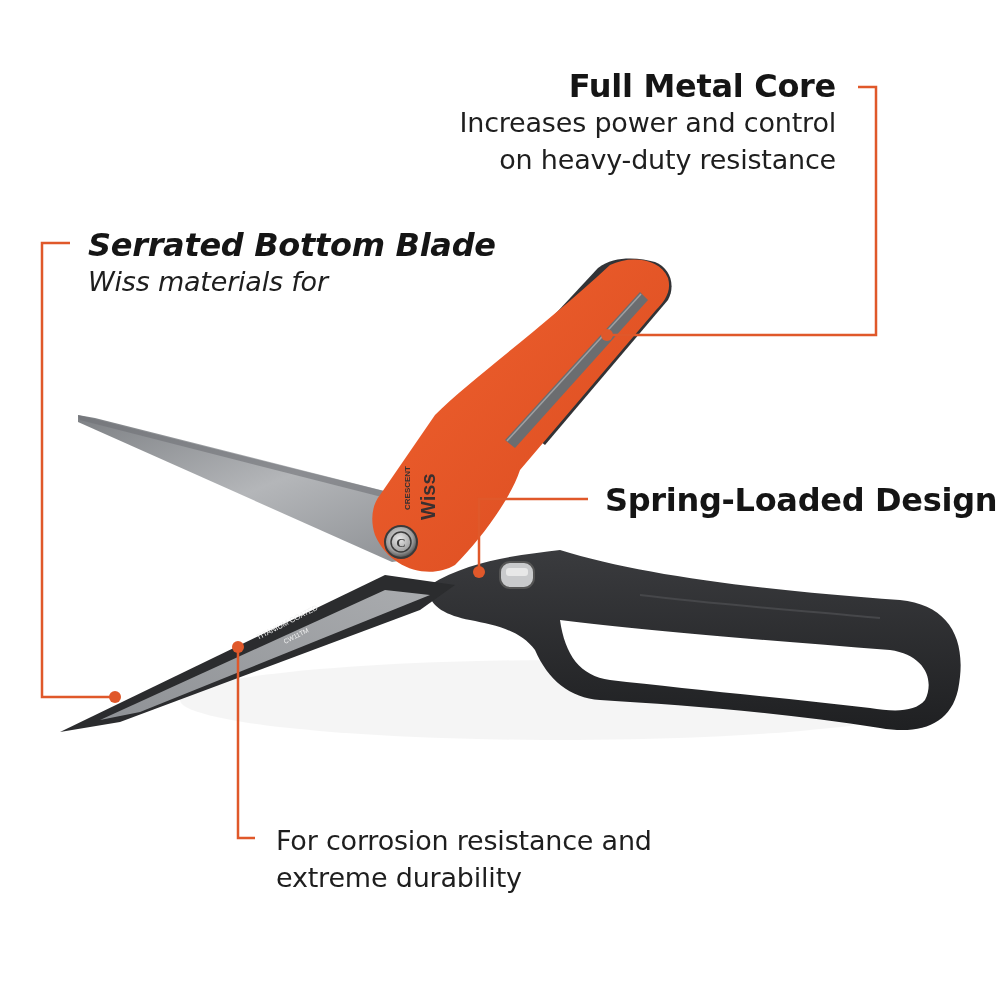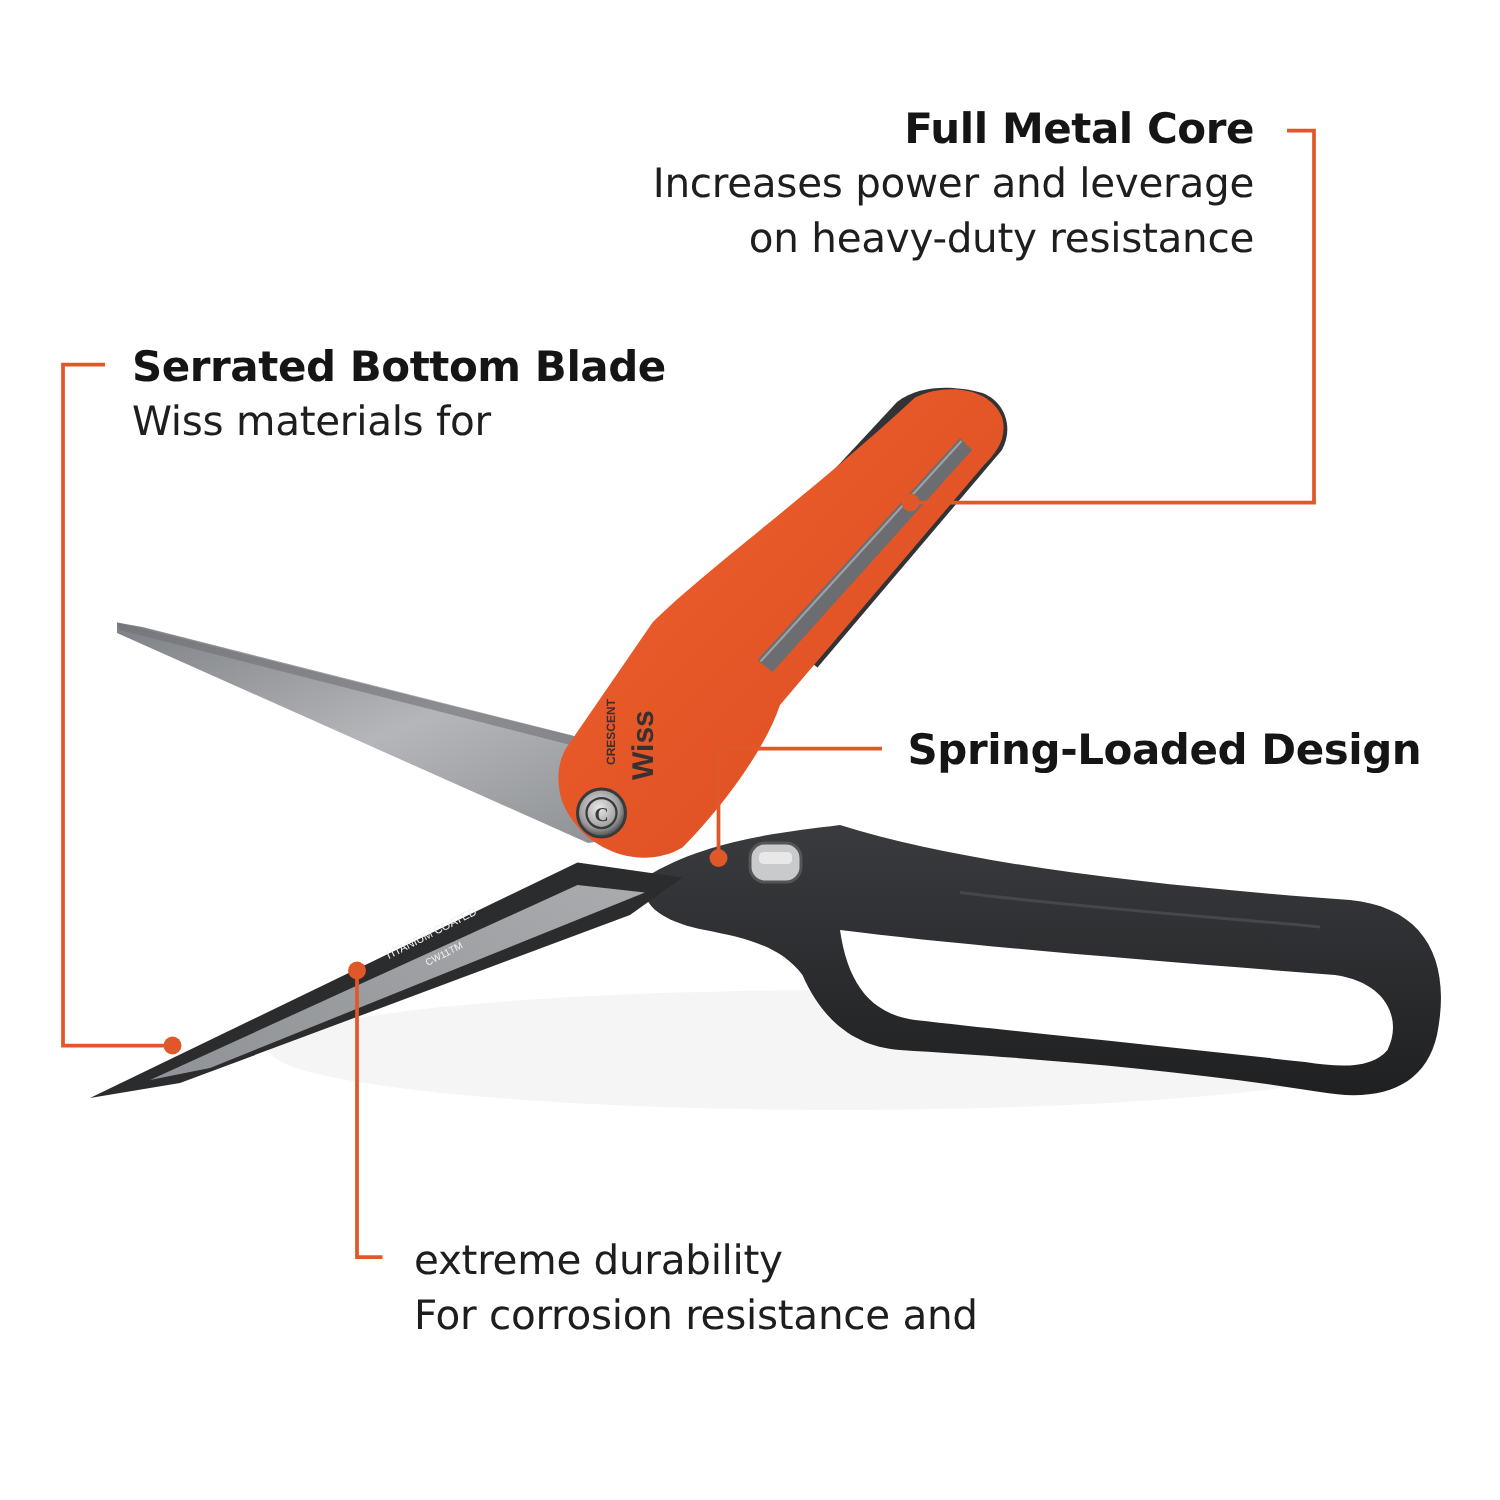--- a/index.html
+++ b/index.html
@@ -1,24 +1,24 @@
 <!DOCTYPE html>
 <html><head>
 <meta charset="utf-8">
 <style>
   html, body { margin: 0; padding: 0; background: #ffffff; }
   body { width: 1000px; height: 1000px; position: relative; overflow: hidden;
          font-family: "DejaVu Sans", "Liberation Sans", sans-serif; color: #1a1a1a; }
   .art { position: absolute; left: 0; top: 0; width: 1000px; height: 1000px; }
   .callout { position: absolute; }
-  .callout .title { font-weight: bold; font-size: 28px; letter-spacing: -0.3px; line-height: 36px; color: #151515; white-space: nowrap; }
+  .callout .title { font-weight: bold; font-size: 32px; letter-spacing: -0.3px; line-height: 36px; color: #151515; white-space: nowrap; }
   .callout .desc { font-size: 27px; line-height: 37px; color: #1e1e1e; letter-spacing: -0.2px; white-space: nowrap; }
   .right { text-align: right; }
   #c-core { right: 164px; top: 68px; }
-  #c-serrated { left: 88px; top: 227px; }
+  #c-serrated { left: 88px; top: 227px; font-style: italic; }
   #c-spring { left: 605px; top: 482px; }
   #c-rust { left: 276px; top: 822px; }
 </style>
 </head>
 <body>
 
 <svg class="art" viewBox="0 0 1000 1000" xmlns="http://www.w3.org/2000/svg">
   <defs>
     <linearGradient id="steel" x1="0" y1="0" x2="1" y2="1">
       <stop offset="0" stop-color="#7d8084"></stop>
@@ -91,29 +91,29 @@
   <g fill="#E0582A">
     <circle cx="607" cy="335" r="6"></circle>
     <circle cx="115" cy="697" r="6"></circle>
     <circle cx="479" cy="572" r="6"></circle>
     <circle cx="238" cy="647" r="6"></circle>
   </g>
 </svg>
 
 <div class="callout right" id="c-core">
   <div class="title">Full Metal Core</div>
-  <div class="desc">Increases power and leverage</div>
+  <div class="desc">Increases power and control</div>
   <div class="desc">on heavy-duty resistance</div>
 </div>
 
 <div class="callout" id="c-serrated">
   <div class="title">Serrated Bottom Blade</div>
   <div class="desc">Wiss materials for</div>
 </div>
 
 <div class="callout" id="c-spring">
   <div class="title">Spring-Loaded Design</div>
 </div>
 
 <div class="callout" id="c-rust">
+  <div class="desc">For corrosion resistance and</div>
   <div class="desc">extreme durability</div>
-  <div class="desc">For corrosion resistance and</div>
 </div>
 
 </body></html>

